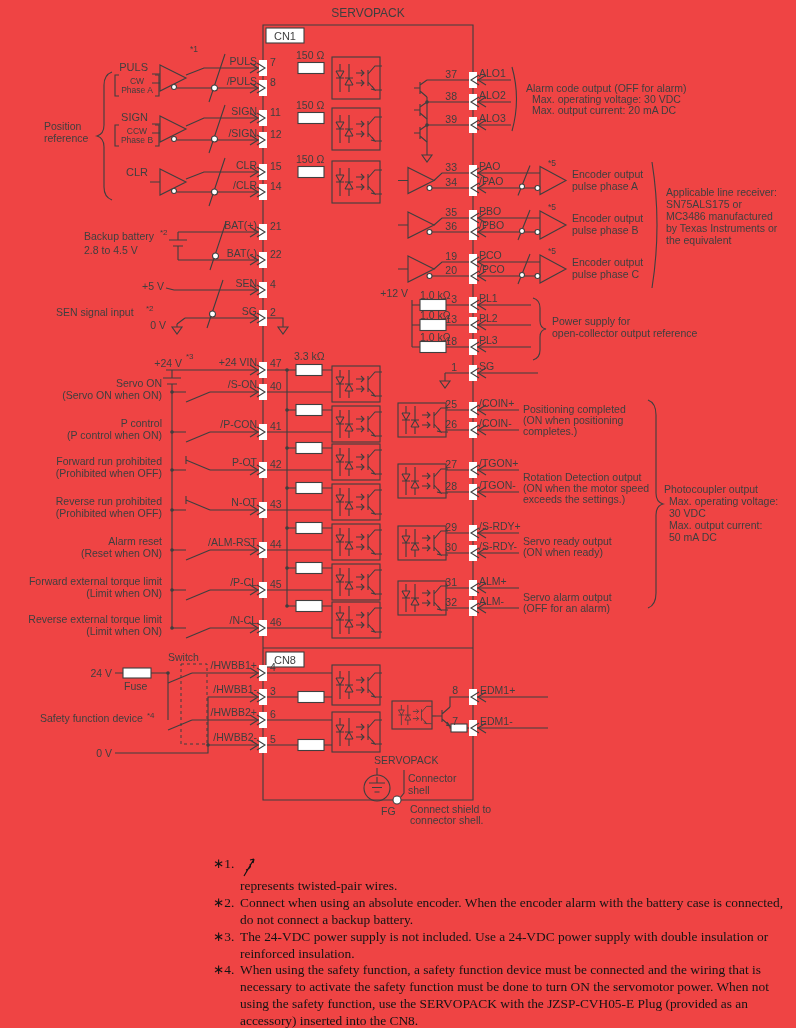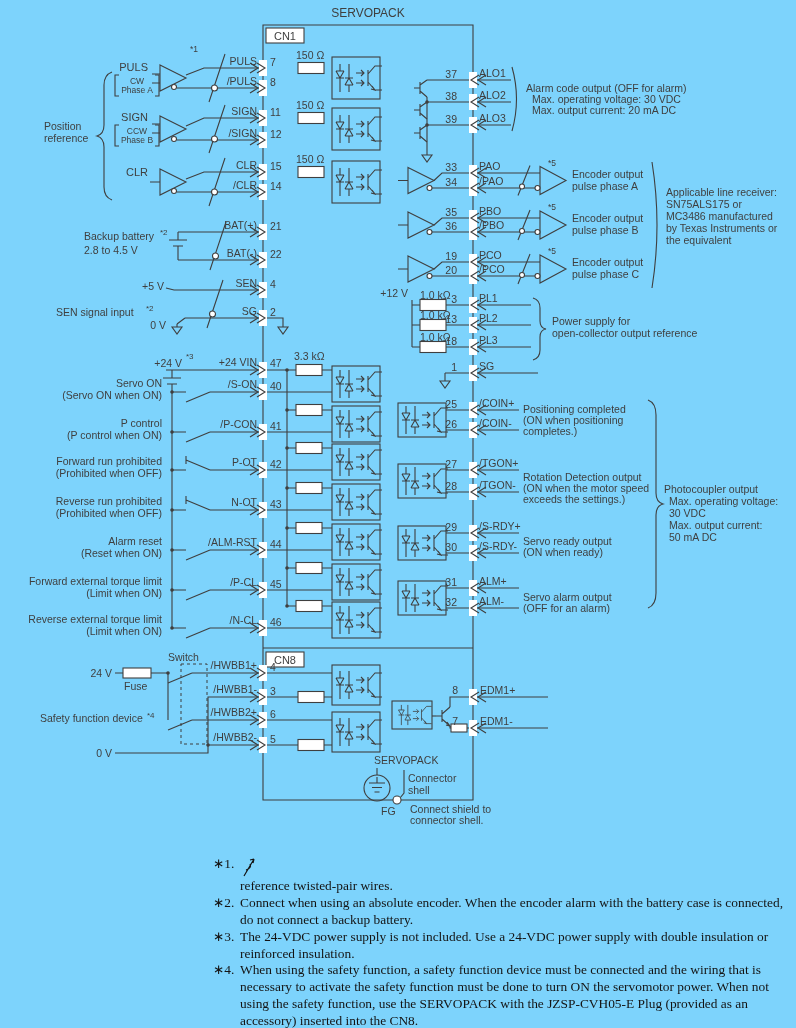--- a/index.html
+++ b/index.html
@@ -1,16 +1,16 @@
 <!DOCTYPE html>
 <html><head>
 <meta charset="utf-8">
 <style>
   html,body { margin:0; padding:0; background:#ffffff; }
-  #page { width:796px; height:1028px; background:#7dd3fc; position:relative; overflow:hidden; }
+  #page { width:796px; height:1028px; background:#ef4444; position:relative; overflow:hidden; }
   svg { display:block; }
   .w  { stroke:#3f3f3f; stroke-width:1.1; fill:none; }
   .wf { fill:#ffffff; stroke:#3f3f3f; stroke-width:1.1; }
   .gap { fill:#ffffff; stroke:none; }
   .dot { fill:#3f3f3f; stroke:none; }
   .dash { stroke:#3f3f3f; stroke-width:1; fill:none; stroke-dasharray:3 3; }
   text { font-family:"Liberation Sans", sans-serif; fill:#3f3f3f; }
   .t   { font-size:10.5px; }
   .tb  { font-size:11px; }
   .ttl { font-size:12px; }
@@ -524,21 +524,21 @@
     <use href="#chevL" x="473" y="697"></use>
         <use href="#chevL" x="473" y="728"></use>
   </g>
 </svg>
 
 <div id="footnotes">
   <div class="fn-row">
     <span class="fn-marker">∗1.</span>
     <span class="fn-text"><svg class="fn-sym" width="20" height="22" viewBox="0 0 20 22">
             <path d="M4,20 L14,3 M14,3 L10,4 M14,3 L13,7 M6,14 q6,-2 4,-6"></path>
-          </svg><span>reference twisted-pair wires.</span></span>
+          </svg><span>represents twisted-pair wires.</span></span>
   </div>
   <div class="fn-row">
     <span class="fn-marker">∗2.</span>
     <span class="fn-text">Connect when using an absolute encoder. When the encoder alarm with the battery case is connected, do not connect a backup battery.</span>
   </div>
   <div class="fn-row">
     <span class="fn-marker">∗3.</span>
     <span class="fn-text">The 24-VDC power supply is not included. Use a 24-VDC power supply with double insulation or reinforced insulation.</span>
   </div>
   <div class="fn-row">

